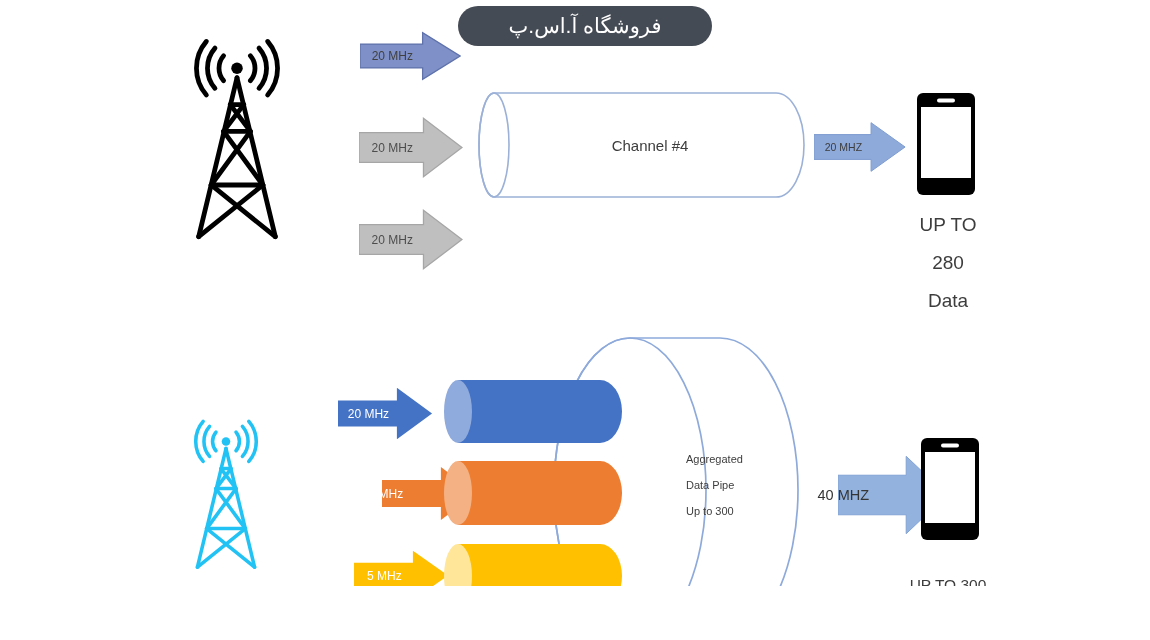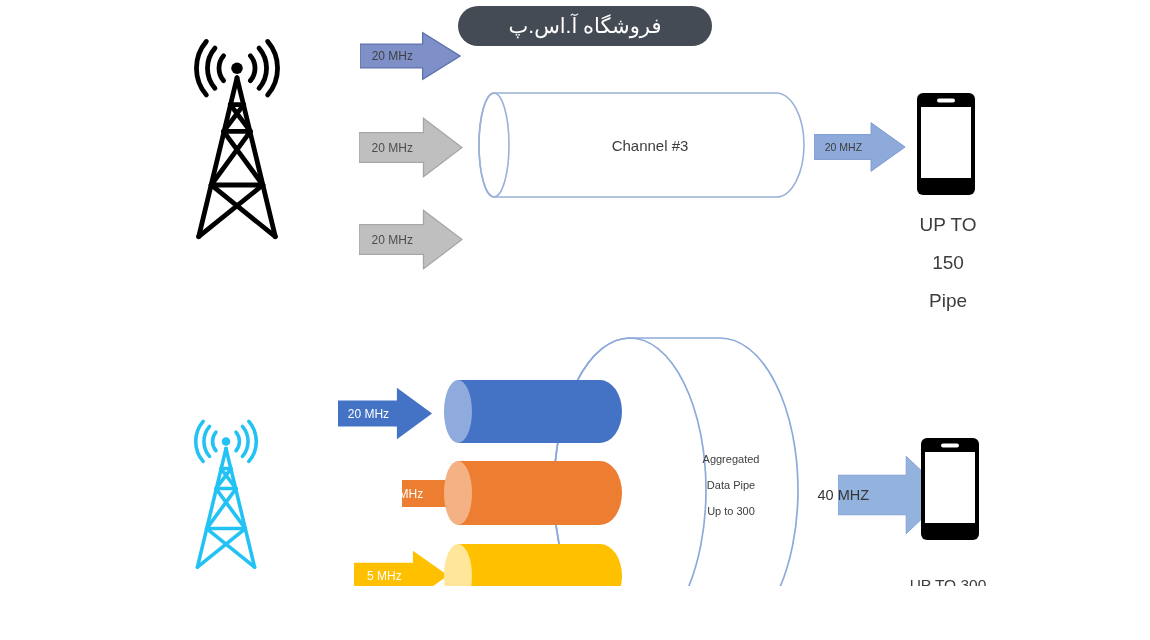--- a/index.html
+++ b/index.html
@@ -30,21 +30,21 @@
   .ar-blue-single path{fill:#7e90c7;stroke:#5f72ab;stroke-width:1.3px;}
   .ar-gray-1{left:359px;top:115px;width:104px;height:65px;}
   .ar-gray-2{left:359px;top:207px;width:104px;height:65px;}
   .ar-gray-1 path,.ar-gray-2 path{fill:#bfbfbf;stroke:#a6a6a6;stroke-width:1.3px;}
   .ar-gray-1 .arrow-label,.ar-gray-2 .arrow-label{color:#4d4d4d;}
   .ar-out-top{left:814px;top:120px;width:92px;height:54px;}
   .ar-out-top path{fill:#8eaadb;stroke:#7e9cd0;stroke-width:1px;}
   .ar-out-top .arrow-label{font-size:10.5px;color:#3d3d3d;}
   .ar-ca-blue{left:338px;top:385px;width:95px;height:57px;}
   .ar-ca-blue path{fill:#4472c4;stroke:none;}
-  .ar-ca-orange{left:358px;top:464px;width:95px;height:59px;padding-left:44px;}
+  .ar-ca-orange{left:338px;top:464px;width:95px;height:59px;padding-left:44px;}
   .ar-ca-orange path{fill:#ed7d31;stroke:none;}
   .ar-ca-yellow{left:354px;top:548px;width:95px;height:55px;}
   .ar-ca-yellow path{fill:#ffc000;stroke:none;}
   .ar-ca-blue .arrow-label,.ar-ca-orange .arrow-label,.ar-ca-yellow .arrow-label{color:#ffffff;}
   .ar-out-bottom{left:794px;top:452px;width:110px;height:86px;padding-left:44px;}
   .ar-out-bottom path{fill:#93b2de;stroke:#83a3d6;stroke-width:1px;}
   .ar-out-bottom .arrow-label{font-size:14.5px;color:#353535;}
   
   .cyl{position:absolute;}
   .cyl svg{width:100%;height:100%;display:block;}
@@ -57,21 +57,21 @@
   .cyl-blue .body{fill:#4472c4;} .cyl-blue .cap{fill:#8faadc;}
   .cyl-orange{left:444px;top:461px;width:178px;height:64px;}
   .cyl-orange .body{fill:#ed7d31;} .cyl-orange .cap{fill:#f4b183;}
   .cyl-yellow{left:444px;top:544px;width:178px;height:64px;}
   .cyl-yellow .body{fill:#ffc000;} .cyl-yellow .cap{fill:#ffe699;}
   
   .big-pipe{position:absolute;left:552px;top:336px;width:248px;height:312px;}
   .big-pipe svg{width:100%;height:100%;display:block;}
   .pipe-text{
     position:absolute;left:686px;top:446px;width:90px;
-    font-size:11px;line-height:26px;text-align:center;color:#3d3d3d;
+    font-size:11px;line-height:26px;text-align:left;color:#3d3d3d;
   }
   
   .phone{position:absolute;}
   .phone svg{width:100%;height:100%;display:block;}
   .phone-top{left:916px;top:92px;width:60px;height:104px;}
   .phone-bottom{left:920px;top:437px;width:60px;height:104px;}
   
   .result{position:absolute;text-align:center;color:#3d3d3d;}
   .result-top{left:893px;top:206px;width:110px;font-size:19px;line-height:38px;}
   .result-bottom{left:858px;top:566px;width:180px;font-size:15.5px;line-height:37px;}
@@ -131,42 +131,42 @@
     <span class="arrow-label">20 MHz</span>
   </div>
 
   <div class="cyl channel-cyl">
     <svg viewBox="0 0 344 106" preserveAspectRatio="none">
       <path d="M16,1 H298 A28,52 0 0 1 298,105 H16 A15,52 0 0 1 16,1 Z" fill="#ffffff" stroke="#9bb1d8" stroke-width="1.6"></path>
       <ellipse cx="16" cy="53" rx="15" ry="52" fill="none" stroke="#9bb1d8" stroke-width="1.6"></ellipse>
     </svg>
   </div>
   <div class="channel-label">
-    <span>Channel #3</span>
+    <span>Channel #4</span>
   </div>
 
   <div class="arrow ar-out-top">
     <svg viewBox="0 0 100 100" preserveAspectRatio="none">
         <path d="M0,27 L62,27 L62,5 L99,50 L62,95 L62,73 L0,73 Z"></path>
       </svg>
     <span class="arrow-label">20 MHZ</span>
   </div>
 
   <div class="phone phone-top">
     <svg viewBox="0 0 60 104">
       <rect x="1" y="1" width="58" height="102" rx="6" fill="#000000"></rect>
       <rect x="21" y="6.5" width="18" height="4" rx="2" fill="#ffffff"></rect>
       <rect x="5" y="15" width="50" height="71" fill="#ffffff"></rect>
     </svg>
   </div>
 
   <div class="result result-top">
     <div>UP TO</div>
-    <div>150</div>
-    <div>Pipe</div>
+    <div>280</div>
+    <div>Data</div>
   </div>
 
   <div class="tower tower-bottom">
     <svg viewBox="0 0 140 210" preserveAspectRatio="xMidYMid meet">
       <g fill="none" stroke="currentColor" stroke-width="5" stroke-linecap="round">
         <path d="M56,17 A20,20 0 0 0 56,43"></path>
           <path d="M47,9 A32,32 0 0 0 47,51"></path>
           <path d="M38,2 A43,43 0 0 0 38,58"></path>
         <path d="M84,17 A20,20 0 0 1 84,43"></path>
           <path d="M93,9 A32,32 0 0 1 93,51"></path>

